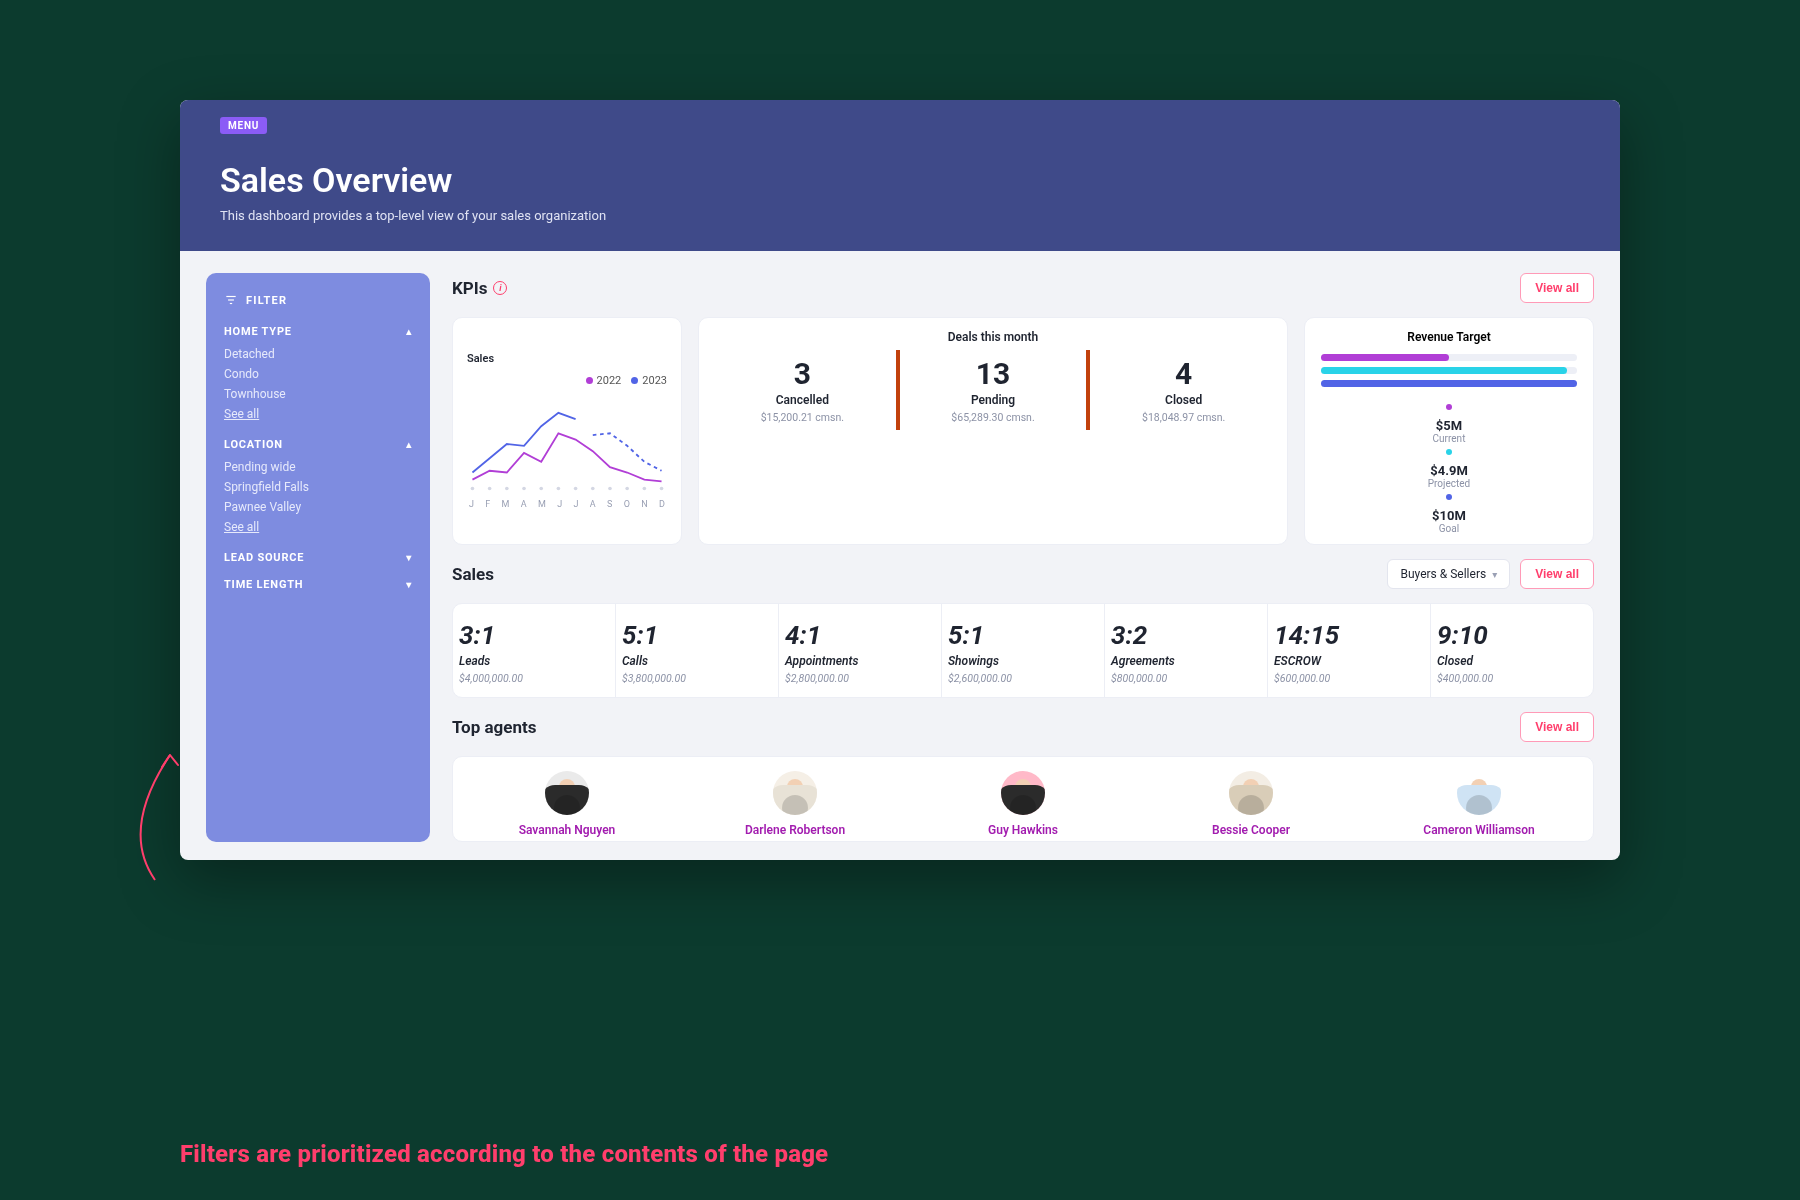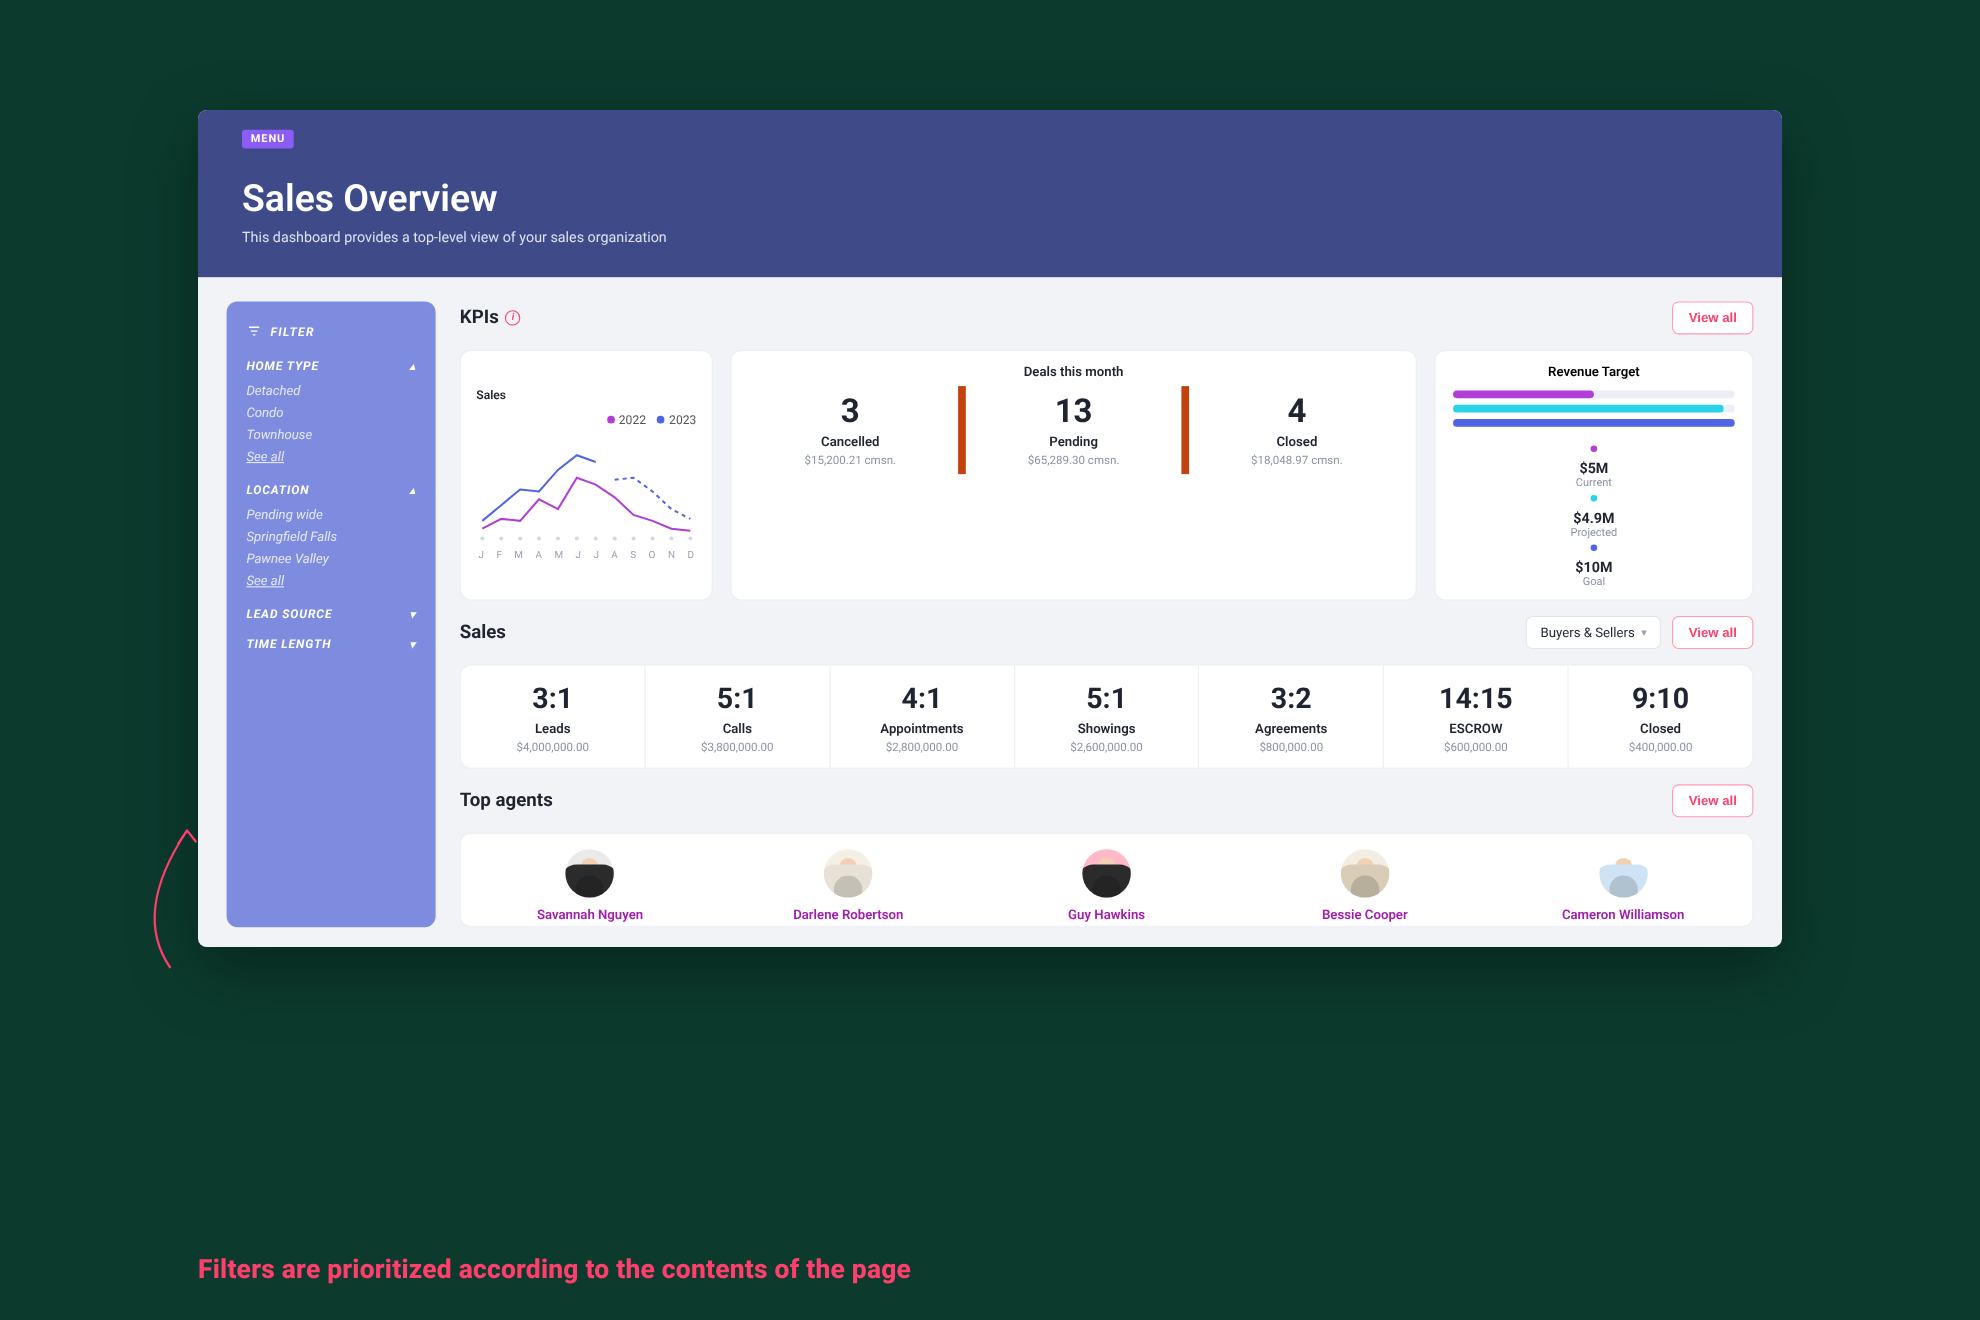--- a/index.html
+++ b/index.html
@@ -35,28 +35,27 @@
   }
   .hdr h1 { font-size: 34px; font-weight: 600; margin-top: 26px; }
   .hdr p  { font-size: 13px; margin-top: 8px; color: #dfe2f3; }
   .body {
     display: flex;
     gap: 22px;
     padding: 22px 26px 18px 26px;
   }
   
   .sidebar {
-    width: 190px;
+    width: 224px;
     background: #7e8ce0;
     border-radius: 10px;
     padding: 20px 18px;
     color: #fff;
     min-height: 560px;
     font-size: 12px;
-    font-style: italic;
   }
   .filter-hdr { display:flex; align-items:center; gap:8px; font-size:11px; letter-spacing:1.2px; font-weight:700; margin-bottom:18px;}
   .filter-hdr svg { width:14px; height:14px; }
   .fgroup { margin-bottom: 14px; }
   .fgroup-hdr {
     display:flex; justify-content:space-between; align-items:center;
     font-size:11px; font-weight:700; letter-spacing:.8px;
     cursor:pointer;
   }
   .fgroup-hdr .chev { font-size:10px; }
@@ -94,37 +93,37 @@
   .kpi-chart .title-row { display:flex; justify-content:space-between; align-items:center; font-size:11px;}
   .kpi-chart .title-row .lg { display:flex; gap:10px;margin-top:44px; }
   .lg-item { display:flex; align-items:center; gap:4px; color:#555;}
   .lg-dot { width:7px; height:7px; border-radius:50%; display:inline-block;}
   .kpi-chart svg.chart { width:100%; height:110px; display:block; margin-top:2px;}
   .xaxis { display:flex; justify-content:space-between; font-size:9px; color:#9aa0b4; padding:0 2px;}
   .deals { flex:1; padding:12px 10px 10px 10px; }
   .deals-title { text-align:center; font-size:12px; font-weight:600; color:#1f2430; margin-bottom:6px;}
   .deals-grid { display:flex; }
   .deal { flex:1; text-align:center; padding:6px 4px;}
-  .deal + .deal { border-left:7px solid #c2410c; }
+  .deal + .deal { border-left:4px solid #c2410c; }
   .deal .big { font-size:30px; font-weight:700; color:#1f2430;}
   .deal .lbl { font-size:12px; font-weight:600; color:#1f2430; margin-top:2px;}
   .deal .sub { font-size:10.5px; color:#8c92a6; margin-top:4px;}
   .rev { flex:0 0 290px; padding:12px 16px 10px 16px; }
   .rev-title { text-align:center; font-size:12px; font-weight:600;}
   .bars { margin-top:10px; display:flex; flex-direction:column; gap:6px;}
   .bar-track { background:#edeff6; height:7px; border-radius:4px; position:relative;}
   .bar-fill { position:absolute; left:0; top:0; bottom:0; border-radius:4px;}
   .rev-legend { display:flex; justify-content:space-between; margin-top:12px;flex-direction:column;}
   .rev-item { text-align:center; flex:1;}
   .rev-item .dot { width:6px; height:6px; border-radius:50%; display:inline-block; margin-bottom:4px;}
   .rev-item .val { font-size:13px; font-weight:700; color:#1f2430;}
   .rev-item .lbl { font-size:10px; color:#8c92a6;}
   
   .sales-row { display:flex; }
-  .scell { flex:1; text-align:center; padding:16px 6px 12px 6px;}
+  .scell { flex:1; padding:16px 6px 12px 6px;font-style:italic;}
   .scell + .scell { border-left:1px solid #eceef5;}
   .scell .ratio { font-size:26px; font-weight:700; color:#1f2430;}
   .scell .lbl { font-size:12px; font-weight:600; color:#1f2430; margin-top:4px;}
   .scell .amt { font-size:10.5px; color:#8c92a6; margin-top:4px;}
   
   .agents-row { display:flex; }
   .agent { flex:1; text-align:center; padding:14px 6px 4px 6px;}
   .agent + .agent{}
   .avatar { width:44px; height:44px; border-radius:50%; margin:0 auto 8px auto; position:relative; overflow:hidden;}
   .avatar::after{ content:""; position:absolute; left:50%; bottom:-6px; transform:translateX(-50%); width:26px; height:26px; background:rgba(0,0,0,.15); border-radius:50%;}

